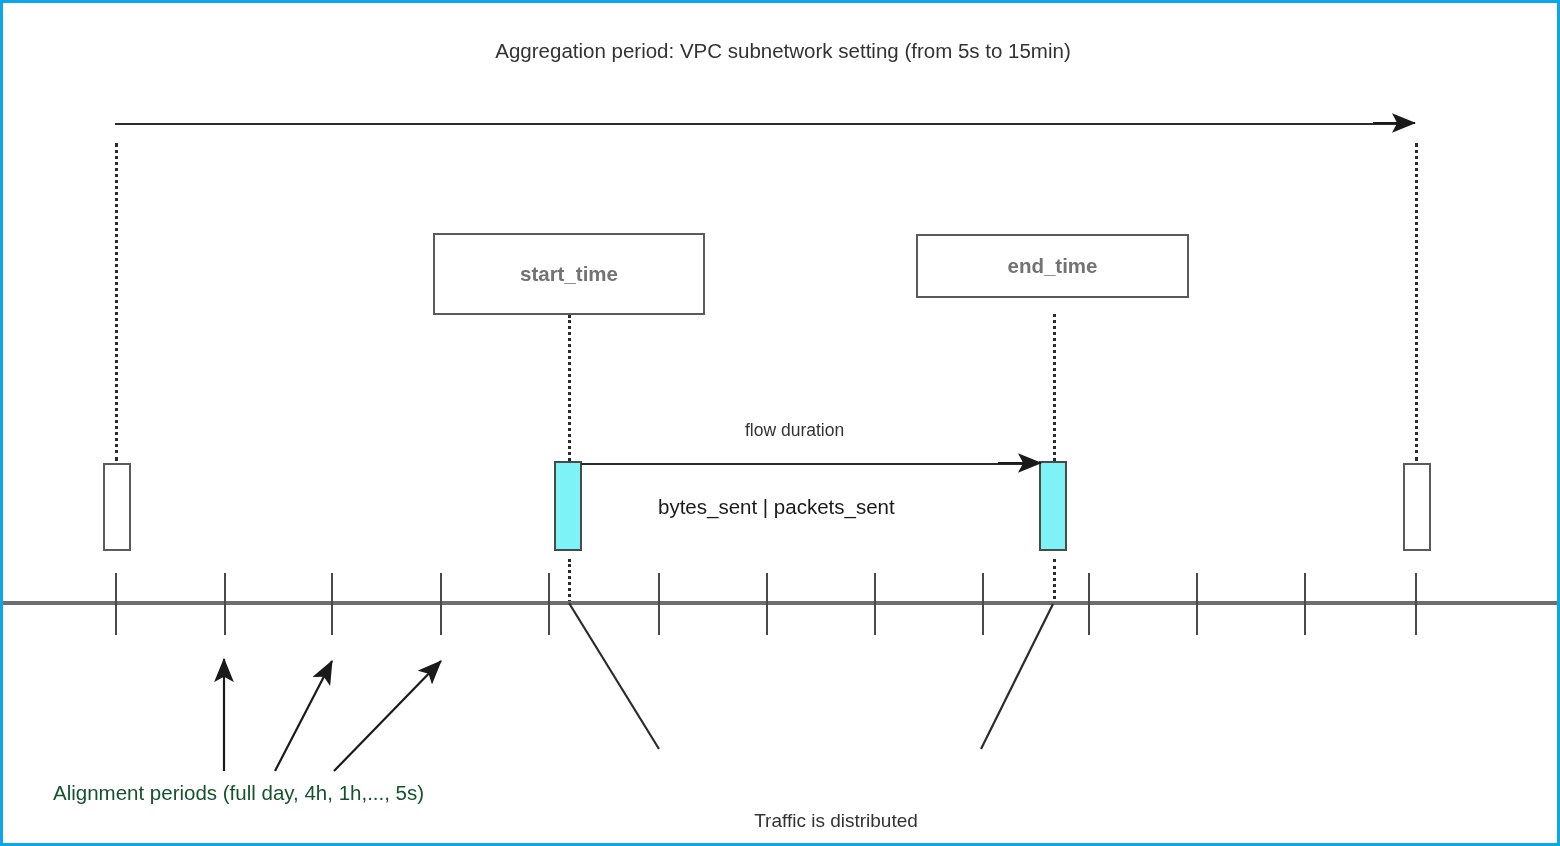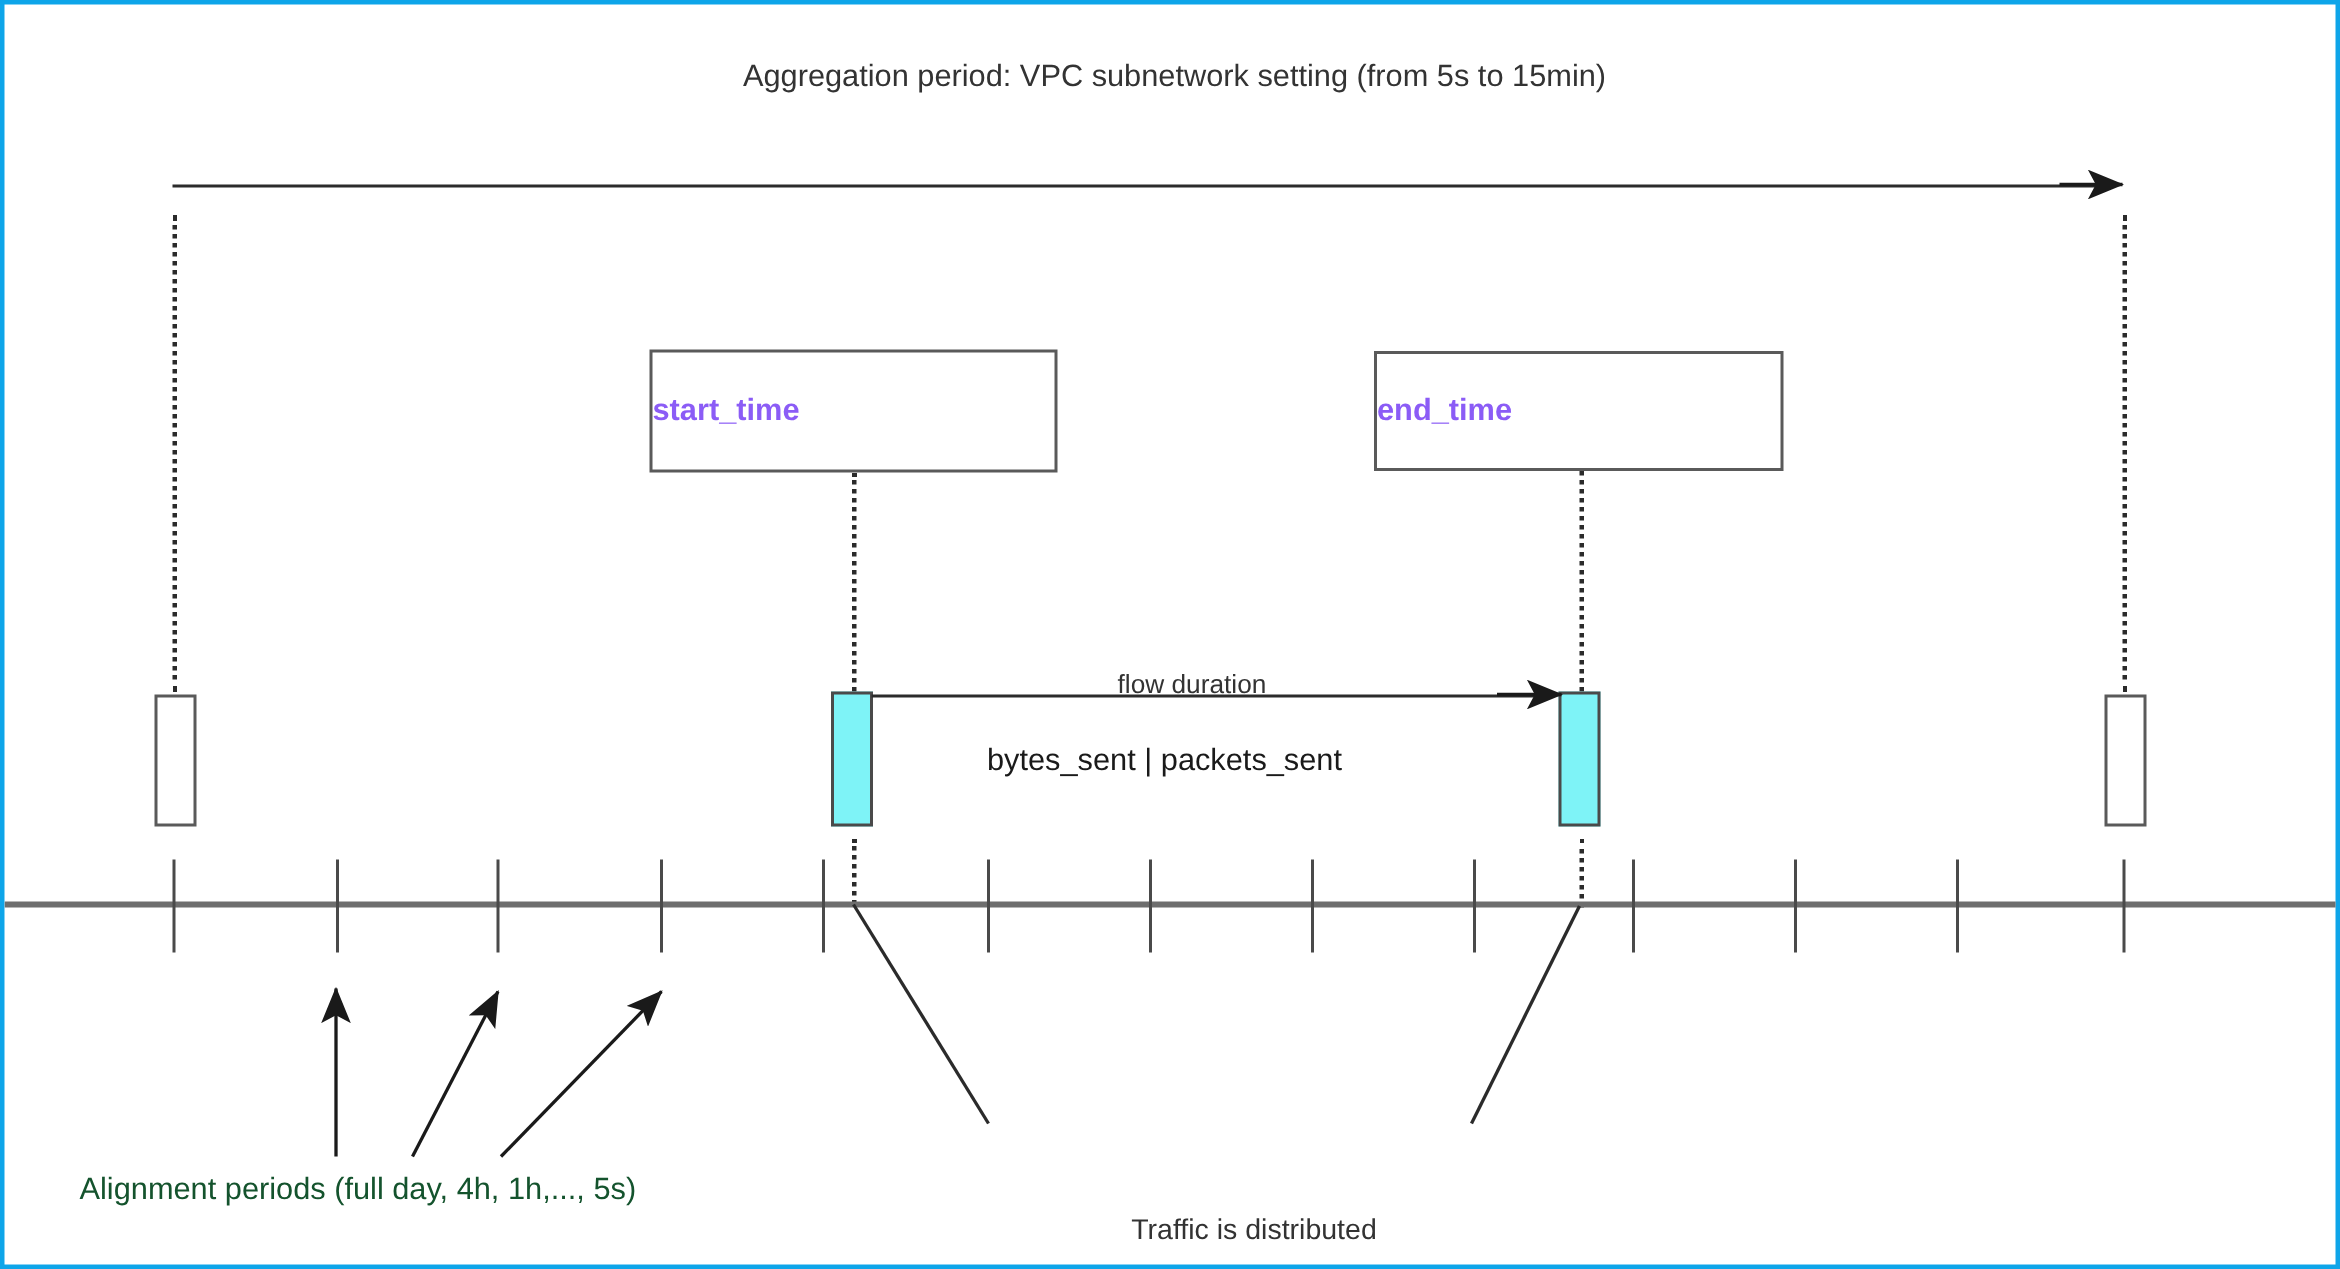--- a/index.html
+++ b/index.html
@@ -13,42 +13,42 @@
     box-sizing:border-box;
     overflow:hidden;
   }
   .txt{position:absolute;color:#2b2b2b;white-space:pre;}
   .title{
     left:0;top:36px;width:1560px;text-align:center;
     font-size:20.5px;color:#333333;
   }
   .box{
     position:absolute;background:#ffffff;border:2.5px solid #5a5a5a;
-    box-sizing:border-box;display:flex;align-items:center;justify-content:flex-start;
-    font-weight:bold;font-size:20.5px;color:#8b5cf6;
+    box-sizing:border-box;display:flex;align-items:center;justify-content:center;
+    font-weight:bold;font-size:20.5px;color:#737373;
   }
   .smallbox{
     position:absolute;background:#ffffff;border:2.5px solid #5a5a5a;
     box-sizing:border-box;
   }
   .cyanbar{
     position:absolute;border:2.5px solid #4a4a4a;box-sizing:border-box;
   }
   .vdot{
     position:absolute;width:0;border-left:3px dotted #2b2b2b;
   }
   .tick{
     position:absolute;width:0;border-left:2.2px solid #4a4a4a;
   }
   .axis{
     position:absolute;height:0;border-top:4px solid #6e6e6e;
   }
   .hline{position:absolute;height:0;border-top:2.2px solid #2b2b2b;}
   .lbl-flow{
-    font-size:17.5px;color:#333333;left:742px;top:443px;
+    font-size:17.5px;color:#333333;left:742px;top:417px;
   }
   .lbl-bytes{
     font-size:20.5px;font-weight:normal;color:#1a1a1a;left:655px;top:492px;
   }
   .lbl-align{
     font-size:20.5px;color:#14532d;left:50px;top:778px;
   }
   .lbl-traffic{
     font-size:19px;color:#333333;left:704px;top:748px;
     text-align:center;line-height:28px;width:258px;
@@ -64,21 +64,21 @@
 
   <div class="hline" style="left:112px;top:120px;width:1292px;"></div>
 
   <div class="vdot" style="left:112px;top:140px;height:318px;"></div>
   <div class="vdot" style="left:1412px;top:140px;height:318px;"></div>
 
   <div class="box" style="left:430px;top:230px;width:272px;height:82px;">
     <span>start_time</span>
   </div>
 
-  <div class="box" style="left:913px;top:231px;width:273px;height:80px;">
+  <div class="box" style="left:913px;top:231px;width:273px;height:64px;">
     <span>end_time</span>
   </div>
 
   <div class="vdot" style="left:565px;top:312px;height:146px;"></div>
   <div class="vdot" style="left:1050px;top:311px;height:147px;"></div>
 
   <div class="vdot" style="left:565px;top:556px;height:44px;"></div>
   <div class="vdot" style="left:1050px;top:556px;height:46px;"></div>
 
   <div class="smallbox" style="left:100px;top:460px;width:28px;height:88px;"></div>

